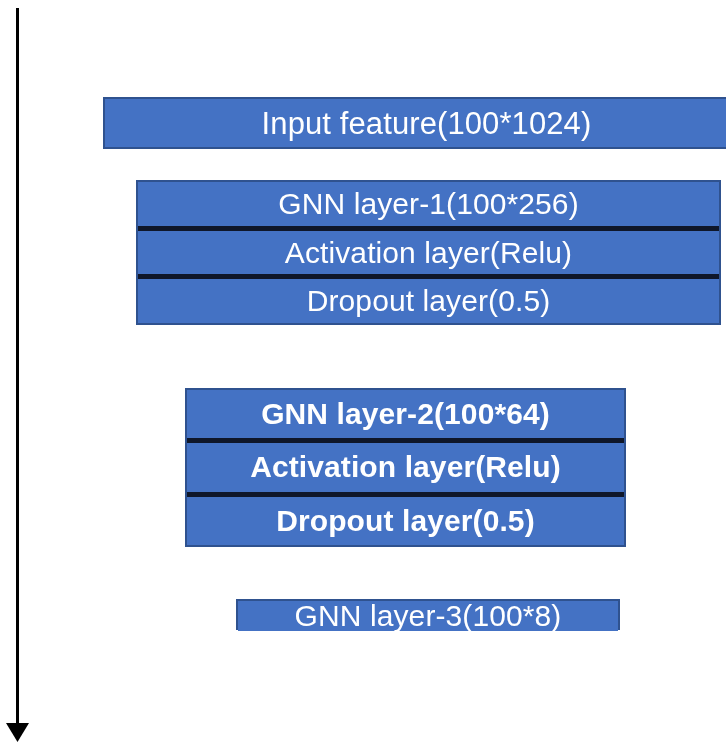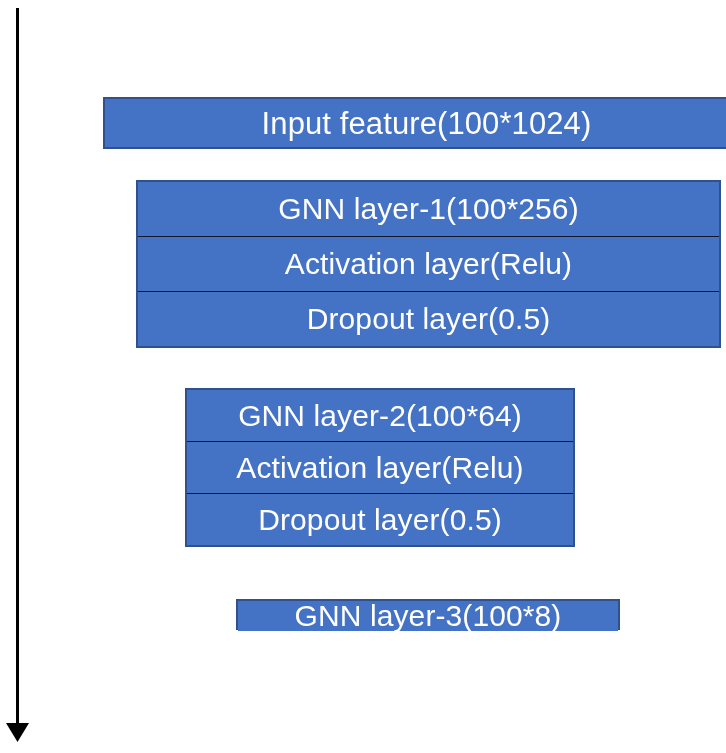--- a/index.html
+++ b/index.html
@@ -46,27 +46,27 @@
     align-items: center;
     justify-content: center;
     color: #ffffff;
     background: #4472C4;
     font-size: 30px;
     line-height: 1;
     letter-spacing: 0.1px;
     white-space: nowrap;
   }
   .block-row + .block-row {
-    border-top: 1px solid #0f172a;
+    border-top: 5px solid #0f172a;
   }
 
   
   #group-input   { left: 63px;  top: 97px;  width: 647px; height: 52px; }
-  #group-layer1  { left: 96px;  top: 180px; width: 585px; height: 168px; }
-  #group-layer2  { left: 145px; top: 388px; width: 390px; height: 159px; }
+  #group-layer1  { left: 96px;  top: 180px; width: 585px; height: 145px; }
+  #group-layer2  { left: 145px; top: 388px; width: 441px; height: 159px; font-weight: bold; }
   #group-layer3  { left: 196px; top: 599px; width: 384px; height: 31px; }
 
   #group-input .block-row   { font-size: 31px; }
   #group-layer3 .block-row  { font-size: 30px; }
 </style>
 </head>
 <body>
 
 <div id="canvas">
 

